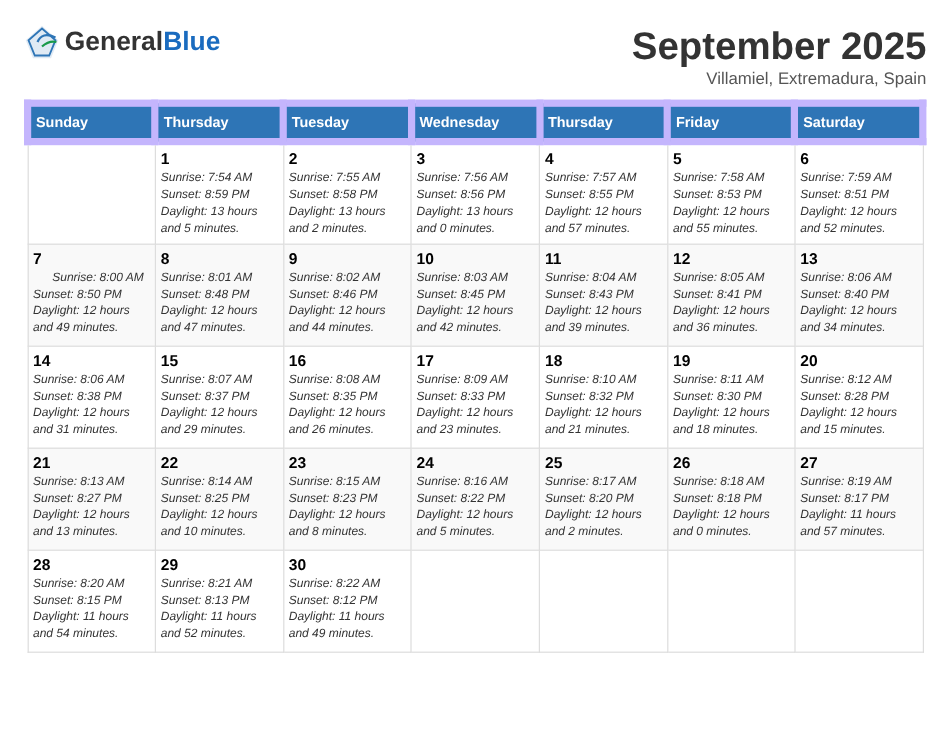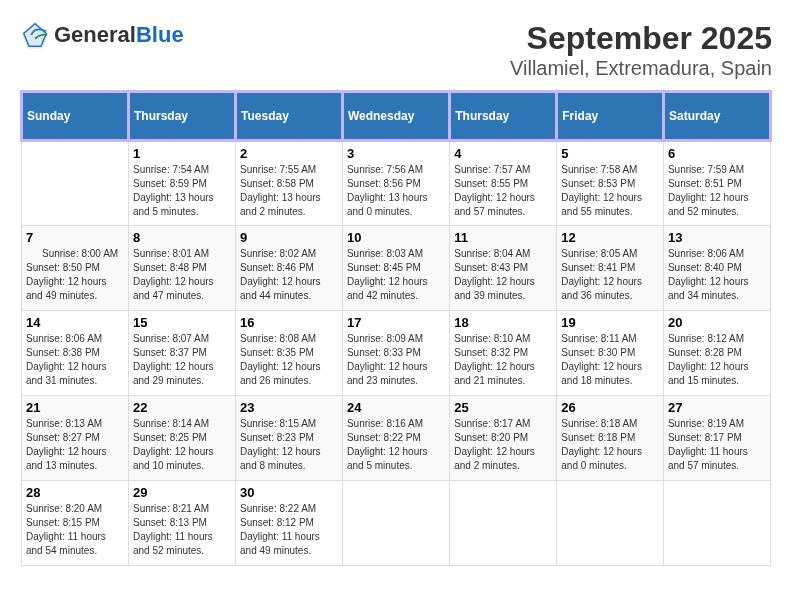--- a/index.html
+++ b/index.html
@@ -33,54 +33,55 @@
     }
     .title-section {
       text-align: right;
     }
     .month-title {
       font-size: 32px;
       font-weight: bold;
       color: #333;
     }
     .location {
-      font-size: 20px;
+      font-size: 14px;
       color: #555;
     }
     table {
       width: 100%;
       border-collapse: collapse;
       font-size: 11px;
     }
     thead tr th {
       background-color: #2e75b6;
       color: white;
-      padding: 16px 4px;
+      padding: 6px 4px;
       text-align: left;
       font-size: 12px;
       font-weight: bold;
-      border: 3px solid #c4b5fd;
+      border: 6px solid #c4b5fd;
     }
     tbody tr td {
       border: 1px solid #ddd;
       padding: 4px;
       vertical-align: top;
       width: 108px;
       height: 85px;
     }
     .day-number {
       font-weight: bold;
       font-size: 13px;
       display: block;
       margin-bottom: 2px;
     }
     .day-info {
       font-size: 10px;
       color: #333;
       line-height: 1.4;
+      font-style: italic;
     }
     tbody tr:nth-child(even) td {
       background-color: #f9f9f9;
     }
     tbody tr td.empty {
       background: #fff;
     }
     .logo-wrapper {
       display: flex;
       flex-direction: column;

